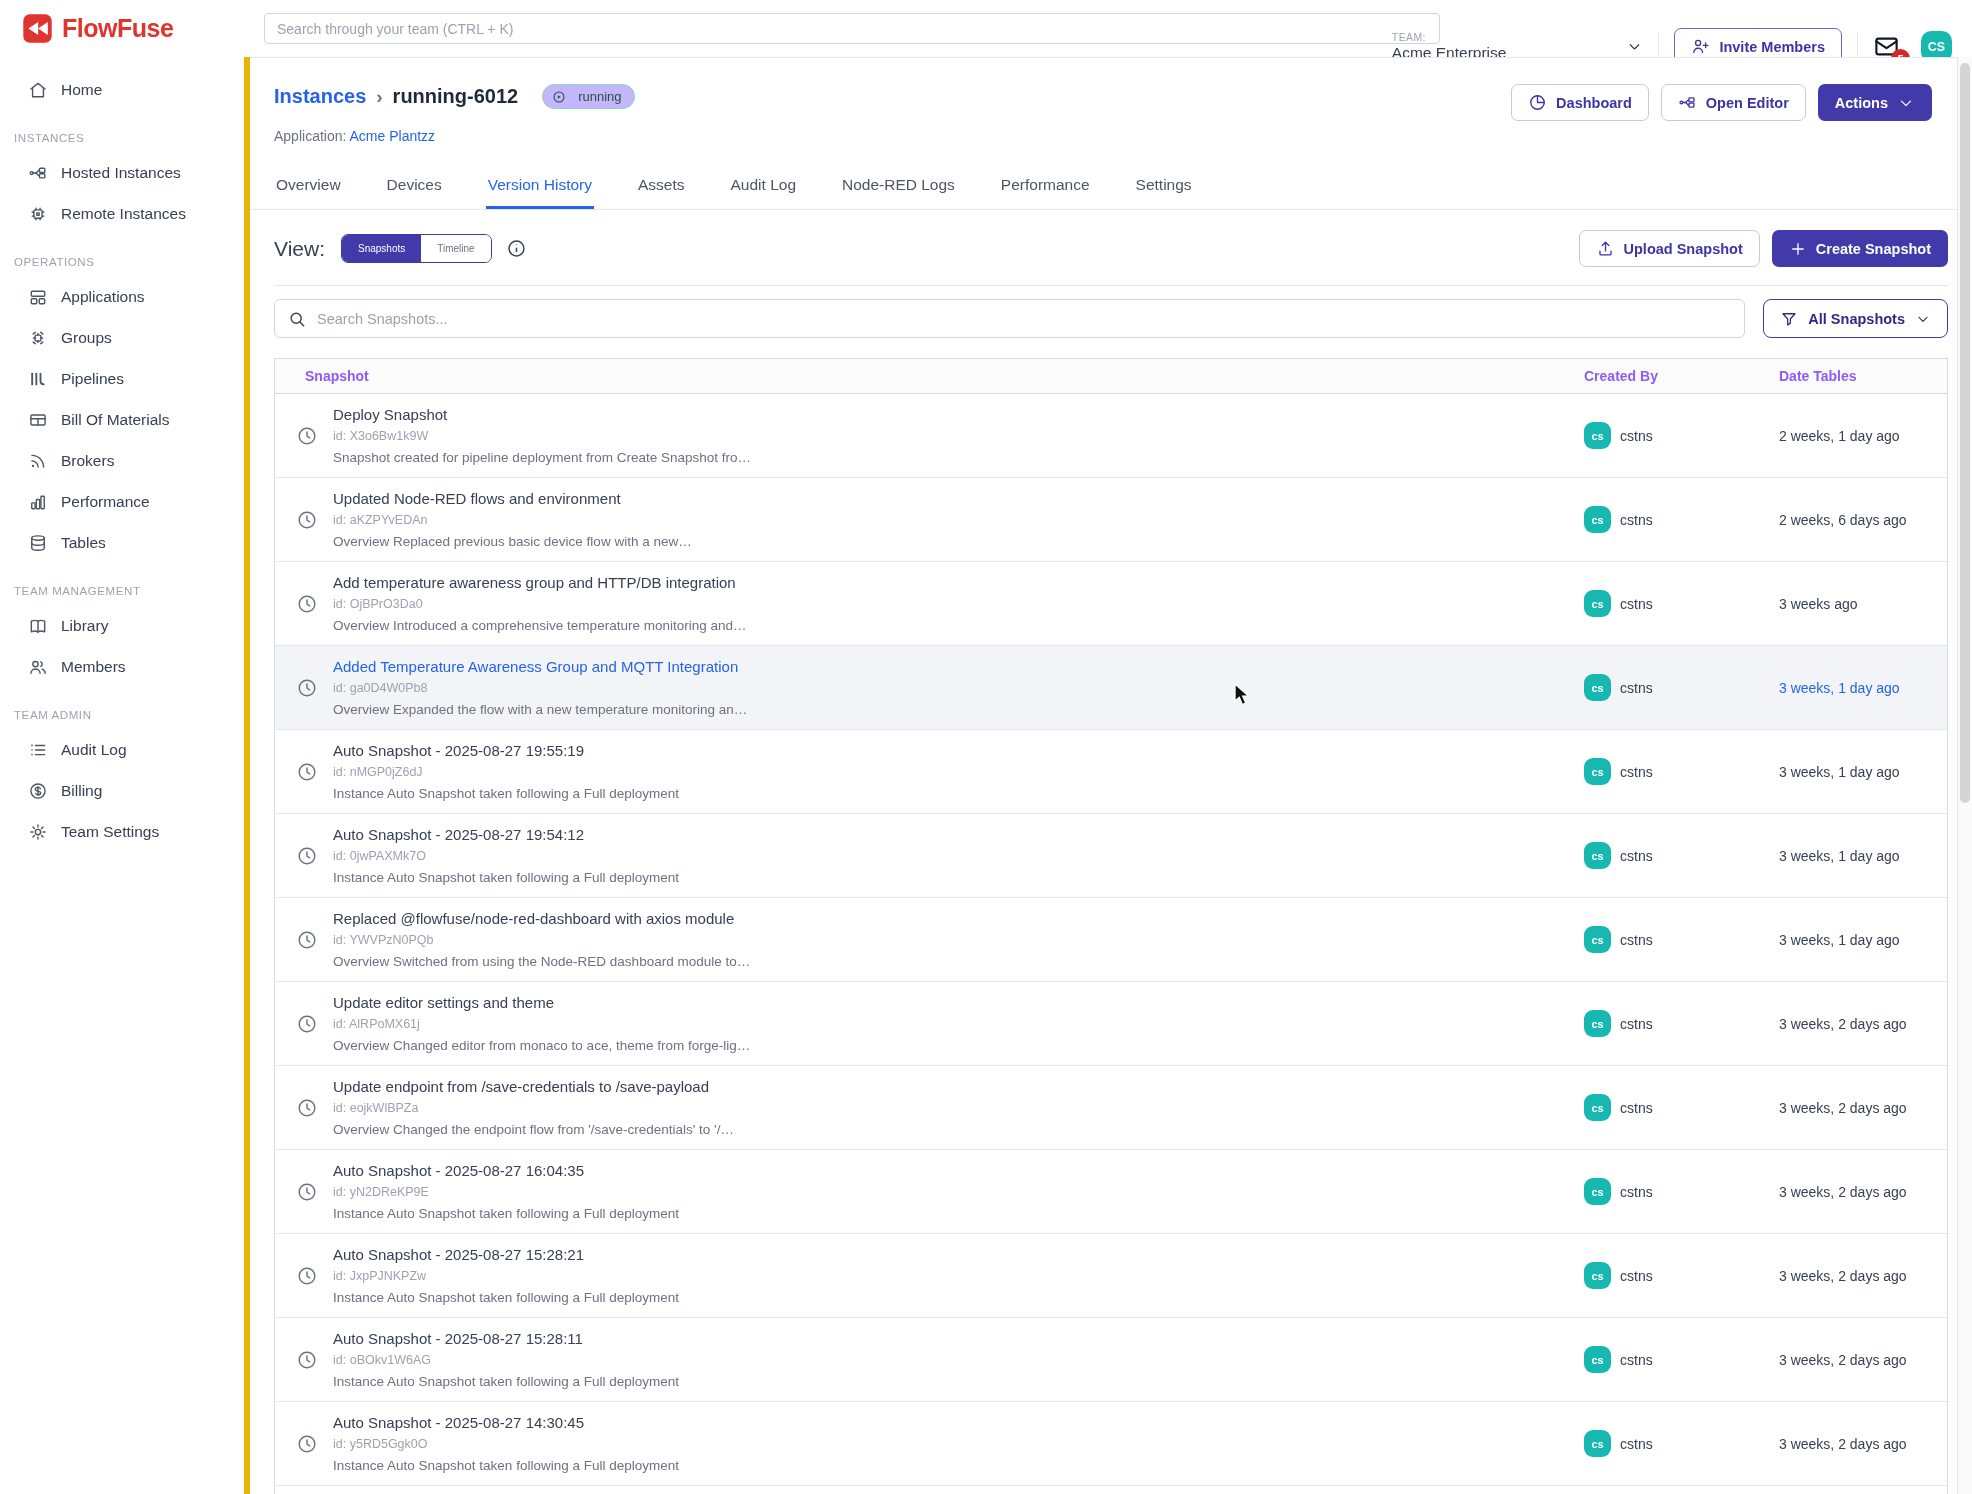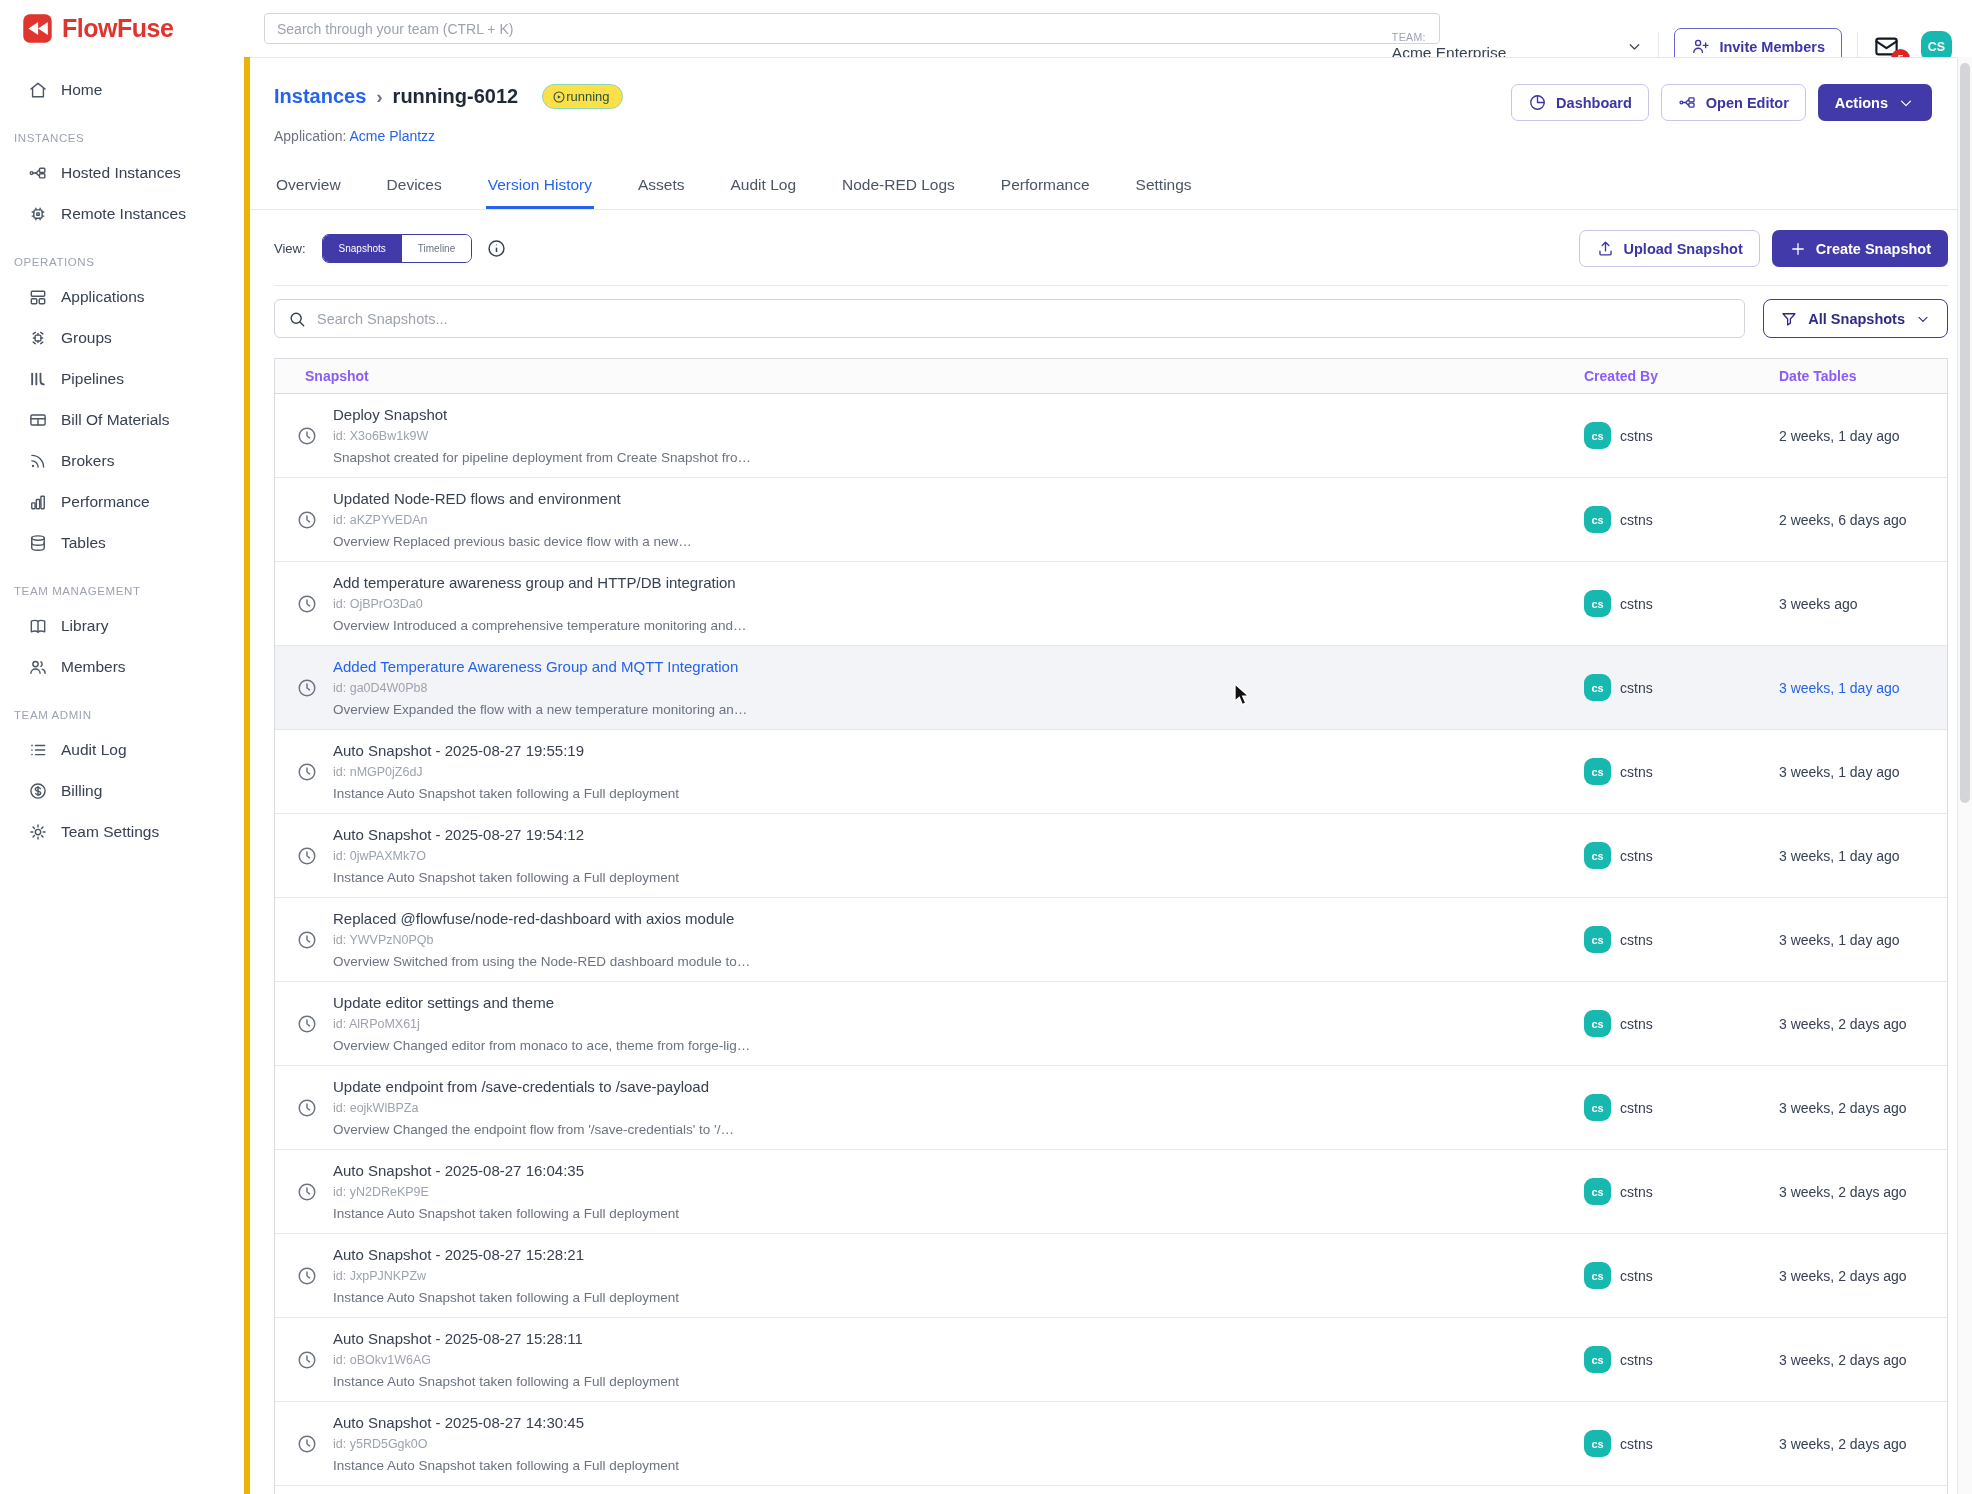--- a/index.html
+++ b/index.html
@@ -41,41 +41,41 @@
 
   .main { position:relative; flex:1; border-top:1px solid #e5e7eb; background:#fff; overflow:hidden; }
 
   
   .page-head { padding:26px 40px 0 24px; }
   .crumb-row { display:flex; align-items:flex-start; justify-content:space-between; }
   .crumb-left { display:flex; align-items:center; gap:10px; }
   .crumb-link { color:#2563eb; font-size:20px; font-weight:700; cursor:pointer; }
   .crumb-sep { color:#6b7280; font-size:19px; font-weight:700; }
   .crumb-current { color:#1f2937; font-size:20px; font-weight:700; }
-  .status-badge { display:flex; align-items:center; gap:0; background:#fde047; border:1px solid #8bd8b3;
+  .status-badge { display:flex; align-items:center; gap:12px; background:#c4b5fd; border:1px solid #8bd8b3;
     color:#23533f; font-size:13px; border-radius:14px; padding:4px 12px 4px 9px; margin-left:14px; }
   .status-badge svg { width:14px; height:14px; stroke:#23533f; fill:none; stroke-width:1.8; }
   .app-line { margin-top:7px; font-size:14px; color:#6b7280; }
   .app-line a { color:#2563eb; text-decoration:none; cursor:pointer; }
   .head-actions { display:flex; gap:12px; }
   .btn { display:flex; align-items:center; gap:9px; border-radius:7px; font-size:14.5px; font-weight:700;
     padding:8px 16px; cursor:pointer; border:1px solid transparent; }
   .btn-outline { background:#fff; border-color:#c7c5ea; color:#3b35a5; }
   .btn-outline .icon { stroke:#3b35a5; width:19px; height:19px; }
   .btn-filled { background:#423aa8; color:#fff; }
   .btn-filled .icon { stroke:#fff; width:18px; height:18px; }
 
   .tabs-wrap { margin:22px -40px 0 -24px; padding:0 40px 0 24px; border-bottom:1px solid #e5e7eb; display:flex; gap:42px; }
   .tab { font-size:15.5px; color:#4b5563; padding:10px 2px 12px; cursor:pointer; }
   .tab.active { color:#2563eb; border-bottom:3px solid #2563eb; font-weight:400; }
 
   
   .content { padding:0 24px; }
   .view-row { display:flex; align-items:center; padding:20px 0 18px; }
-  .view-label { font-size:13px; color:#374151; margin-right:16px; }
+  .view-label { font-size:21px; color:#374151; margin-right:16px; }
   .toggle-group { display:flex; border:1.5px solid #423aa8; border-radius:7px; overflow:hidden; }
   .toggle-seg { font-size:10px; padding:8px 16px; cursor:pointer; background:#fff; color:#6b7280; }
   .toggle-seg.active { background:#423aa8; color:#fff; }
   .info-icon { margin-left:14px; cursor:pointer; }
   .info-icon svg { width:21px; height:21px; stroke:#374151; fill:none; stroke-width:1.7; }
   .view-spacer { flex:1; }
   .view-divider { height:1px; background:#e5e7eb; }
 
   .search-row { display:flex; align-items:center; gap:18px; padding:13px 0 20px; }
   .snap-search { position:relative; flex:1; }

